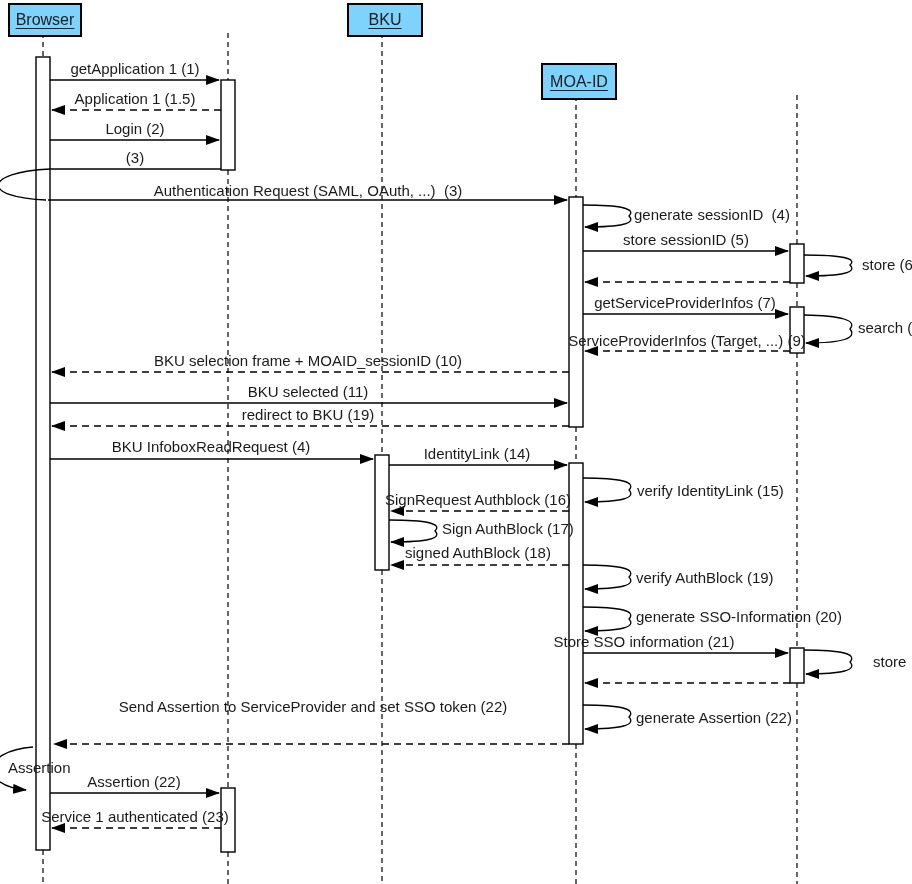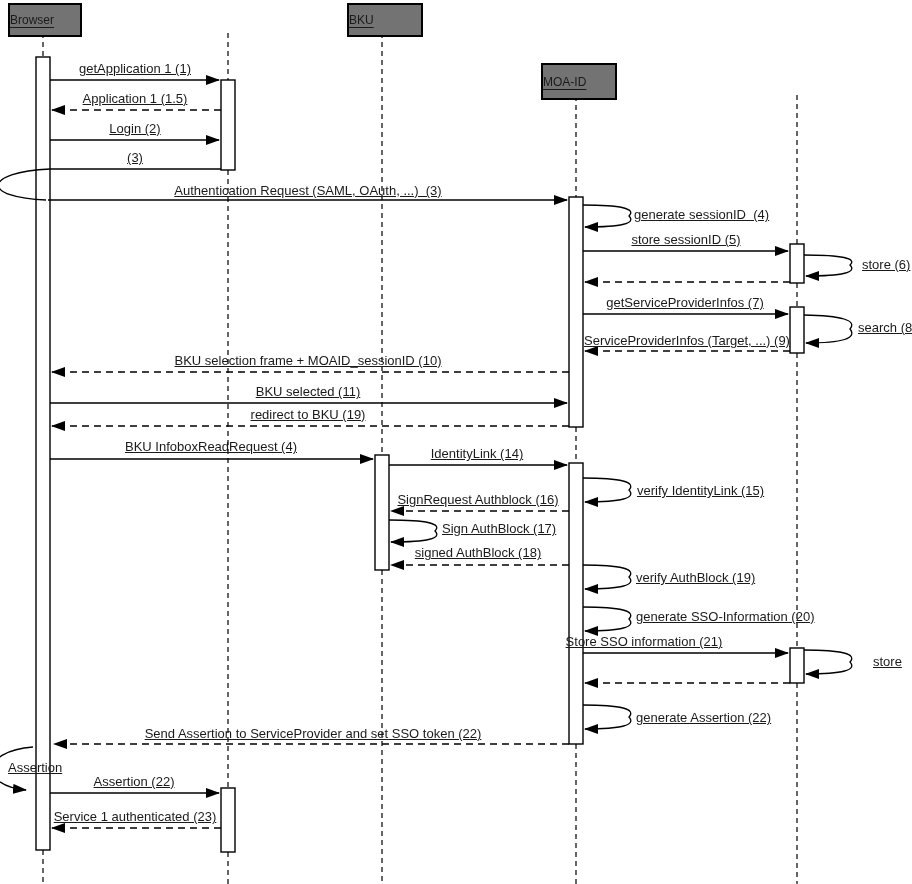--- a/index.html
+++ b/index.html
@@ -2,27 +2,27 @@
 <html><head>
 <meta charset="utf-8">
 <style>
   html,body { margin:0; padding:0; background:#ffffff; }
   .stage {
     position:relative; width:912px; height:884px; background:#ffffff;
     font-family:"Liberation Sans", sans-serif; color:#1a1a1a; overflow:hidden;
   }
   svg.canvas { position:absolute; left:0; top:0; }
   .pbox {
-    position:absolute; border:2px solid #000; background:#737373;
-    display:flex; align-items:center; 
-    font-size:12px;
+    position:absolute; border:2px solid #000; background:#7dd3fc;
+    display:flex; align-items:center; justify-content:center;
+    font-size:16px;
   }
   .pbox .pname { text-decoration:underline; text-underline-offset:3px; white-space:pre; }
   .lbl {
-    position:absolute; font-size:13px; white-space:pre; line-height:14px;text-decoration:underline;
+    position:absolute; font-size:15px; white-space:pre; line-height:14px;
   }
   .lbl.c { transform:translateX(-50%); }
   .ln   { stroke:#000; stroke-width:1.3; fill:none; }
   .dash { stroke-dasharray:7 5; }
   .life { stroke:#000; stroke-width:1.2; fill:none; stroke-dasharray:5 4; }
   .bar  { fill:#fff; stroke:#000; stroke-width:1.4; }
 </style>
 </head>
 <body>
 
@@ -138,18 +138,18 @@
   <div class="lbl c" style="left:477px;top:447px">IdentityLink (14)</div>
   <div class="lbl" style="left:637px;top:484px">verify IdentityLink (15)</div>
   <div class="lbl c" style="left:478px;top:493px">SignRequest Authblock (16)</div>
   <div class="lbl" style="left:442px;top:522px">Sign AuthBlock (17)</div>
   <div class="lbl c" style="left:478px;top:546px">signed AuthBlock (18)</div>
   <div class="lbl" style="left:636px;top:571px">verify AuthBlock (19)</div>
   <div class="lbl" style="left:636px;top:610px">generate SSO-Information (20)</div>
   <div class="lbl c" style="left:644px;top:635px">Store SSO information (21)</div>
   <div class="lbl" style="left:873px;top:655px">store</div>
   <div class="lbl" style="left:636px;top:711px">generate Assertion (22)</div>
-  <div class="lbl c" style="left:313px;top:727px">Send Assertion to ServiceProvider and set SSO token (22)</div>
+  <div class="lbl c" style="left:313px;top:700px">Send Assertion to ServiceProvider and set SSO token (22)</div>
   <div class="lbl" style="left:8px;top:761px">Assertion</div>
   <div class="lbl c" style="left:134px;top:775px">Assertion (22)</div>
   <div class="lbl c" style="left:135px;top:810px">Service 1 authenticated (23)</div>
 
 </div>
 
 </body></html>

